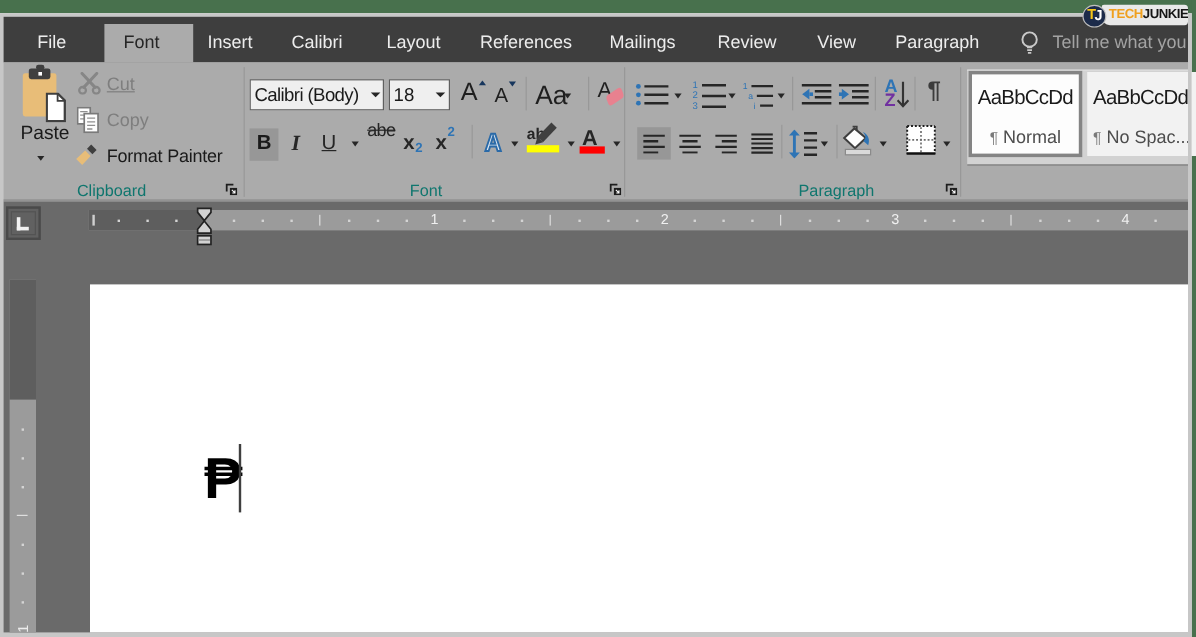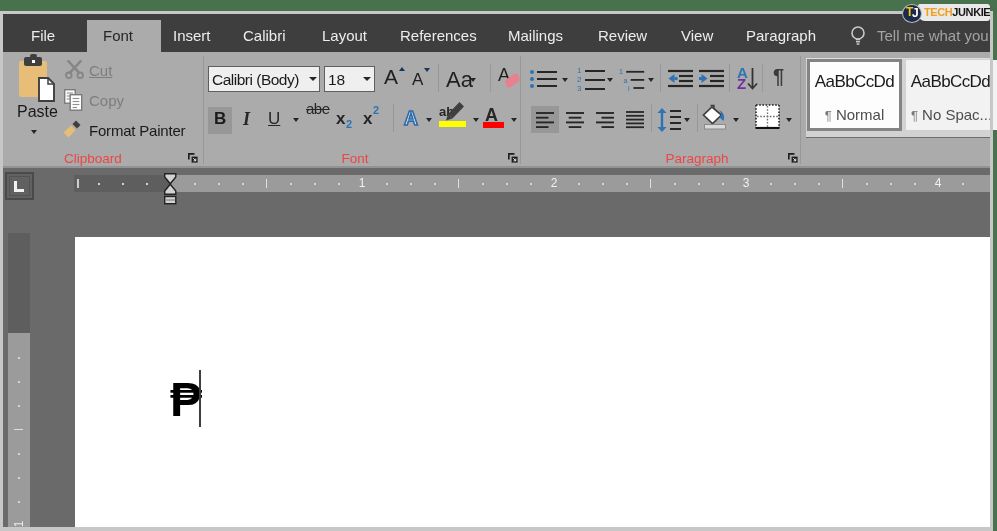--- a/index.html
+++ b/index.html
@@ -1,21 +1,21 @@
 <!DOCTYPE html>
 <html><head>
 <meta charset="utf-8">
 <style>
 * { margin:0; padding:0; box-sizing:border-box; }
 html,body { width:997px; height:531px; }
 body { position:relative; font-family:"Liberation Sans", sans-serif; overflow:hidden; background:#fff; }
 .a { position:absolute; }
 .tri { width:0; height:0; border-left:3.5px solid transparent; border-right:3.5px solid transparent; border-top:4px solid #262626; }
 .sep { position:absolute; width:1px; background:#989898; }
-.lbl { position:absolute; font-size:13.5px; color:#ef4444; text-align:center; }
+.lbl { position:absolute; font-size:13.5px; color:#0f766e; text-align:center; }
 .dlg { position:absolute; width:10px; height:10px; }
 </style>
 </head>
 <body>
 
 <div class="a" style="left:0;top:0;width:997px;height:11px;background:#48714d"></div>
 <div class="a" style="left:993px;top:0;width:4px;height:531px;background:#48714d"></div>
 
 <div class="a" style="left:0;top:11px;width:993px;height:520px;background:#c7c7c7"></div>
 

